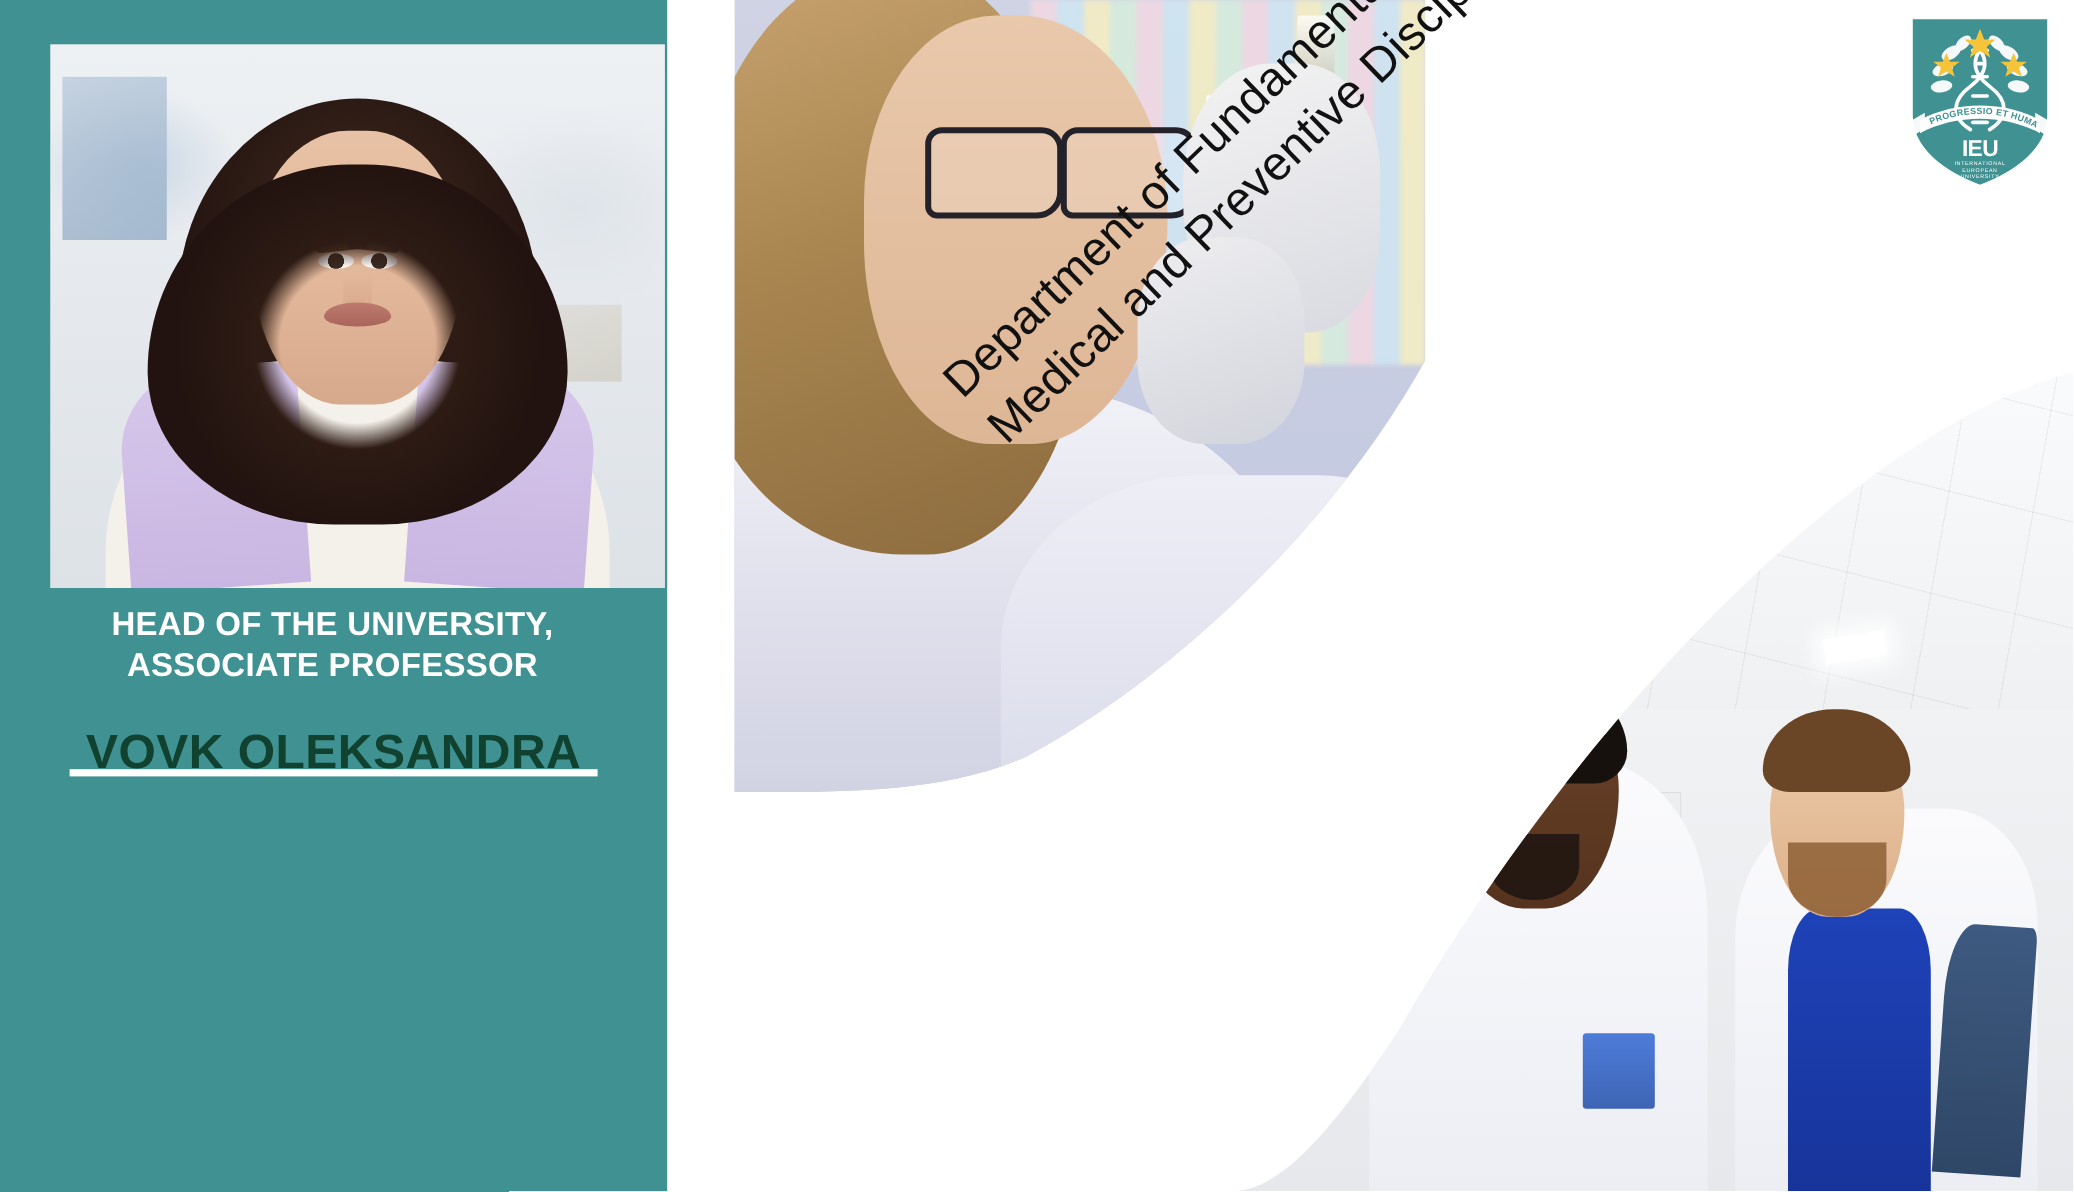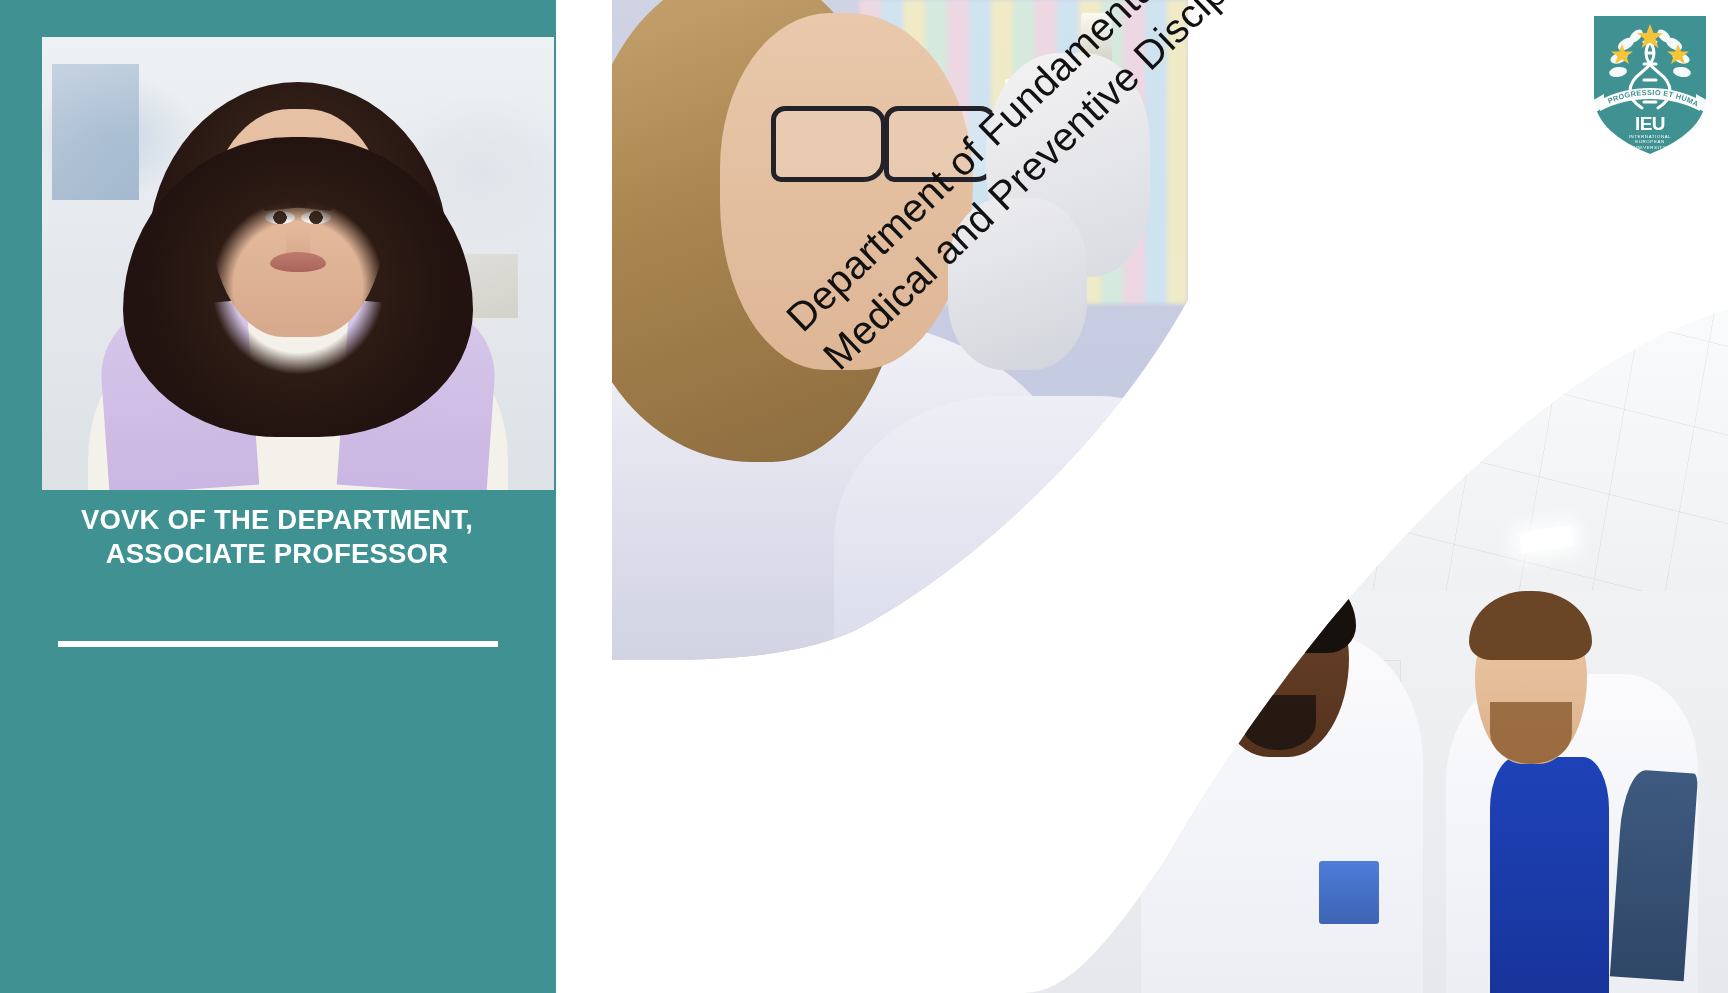--- a/index.html
+++ b/index.html
@@ -227,25 +227,26 @@
         <div class="pt-brow r"></div>
         <div class="pt-eye l"></div>
         <div class="pt-eye r"></div>
         <div class="pt-nose"></div>
         <div class="pt-lips"></div>
       </div>
       <div class="pt-hair-l"></div>
     </div>
   </div>
 
-  <div class="role-title" style="white-space:pre-line">VOVK OF THE DEPARTMENT,
+  <div class="role-title" style="white-space:pre-line">HEAD OF THE UNIVERSITY,
 ASSOCIATE PROFESSOR</div>
 
   <div class="divider"></div>
 
+  <div class="person-name">VOVK OLEKSANDRA</div>
 
 
   <div class="lab-photo">
     <div class="lab-art">
       <div class="lab-board"></div>
       <div class="lab-coat"></div>
       <div class="lab-coat2"></div>
       <div class="lab-hair"></div>
       <div class="lab-face"></div>
       <div class="lab-glasses"></div>

